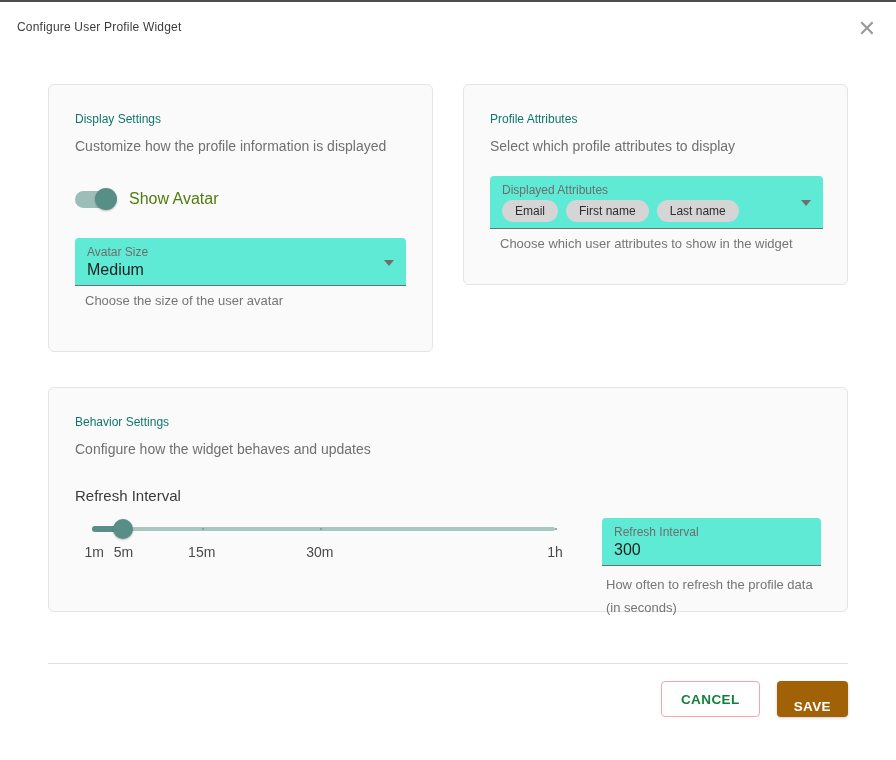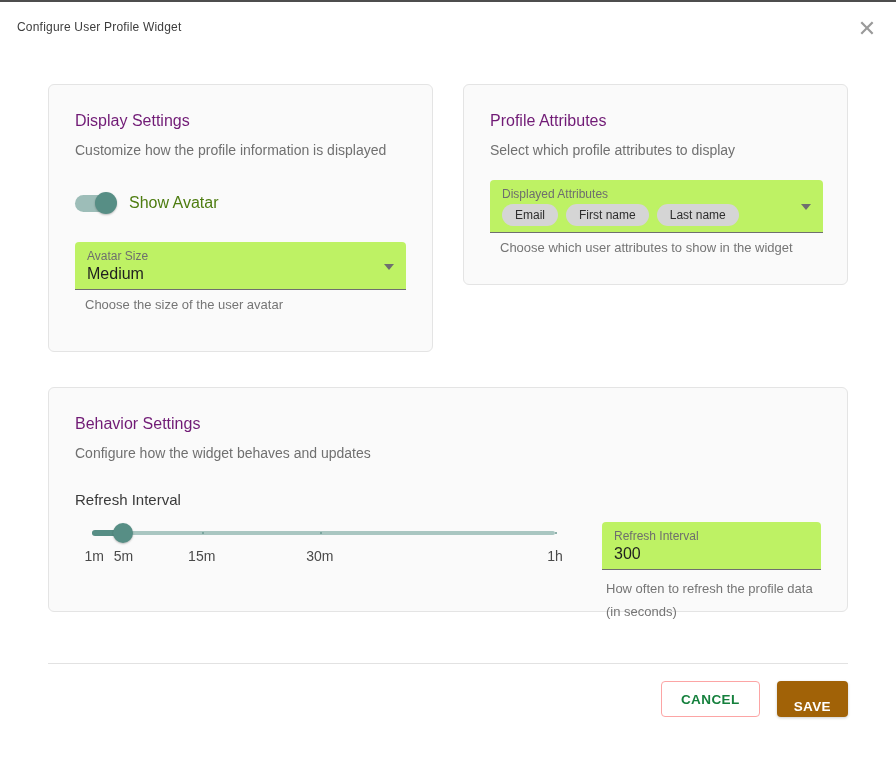--- a/index.html
+++ b/index.html
@@ -31,42 +31,42 @@
   .card {
     position: absolute;
     background: #fafafa;
     border: 1px solid #e4e4e4;
     border-radius: 6px;
     padding: 27px 26px;
   }
   .card-display   { left: 48px;  top: 84px;  width: 385px; height: 268px; }
   .card-profile   { left: 463px; top: 84px;  width: 385px; height: 201px; }
   .card-behavior  { left: 48px;  top: 387px; width: 800px; height: 225px; }
-  .card-title { font-size: 16px; color: #701a75; margin-bottom: 12px; }
+  .card-title { font-size: 12px; color: #0f766e; margin-bottom: 12px; }
   .card-sub   { font-size: 14px; color: #707070; }
   
   .toggle-row {
     margin-top: 34px;
     display: flex; align-items: center; gap: 14px;
   }
   .switch { position: relative; width: 40px; height: 22px; cursor: pointer; }
   .switch-track {
     position: absolute; left: 0; top: 3px; width: 38px; height: 17px;
     border-radius: 9px; background: #9dbdb8;
   }
   .switch-thumb {
     position: absolute; right: -2px; top: 0;
     width: 22px; height: 22px; border-radius: 50%;
     background: #578e85;
     box-shadow: 0 1px 2px rgba(0,0,0,.25);
   }
   .toggle-label { font-size: 16px; color: #4d7c0f; }
   
   .filled-field {
-    background: #bef264;
+    background: #5eead4;
     border-radius: 4px 4px 0 0;
     border-bottom: 1px solid #6f6f6f;
     padding: 7px 12px 6px 12px;
     position: relative;
     cursor: pointer;
   }
   .filled-label { font-size: 12px; color: #6e6e6e; margin-bottom: 2px; }
   .filled-value { font-size: 16px; color: #1f1f1f; }
   .dd-arrow {
     position: absolute; right: 12px; top: 50%; margin-top: -2px;

